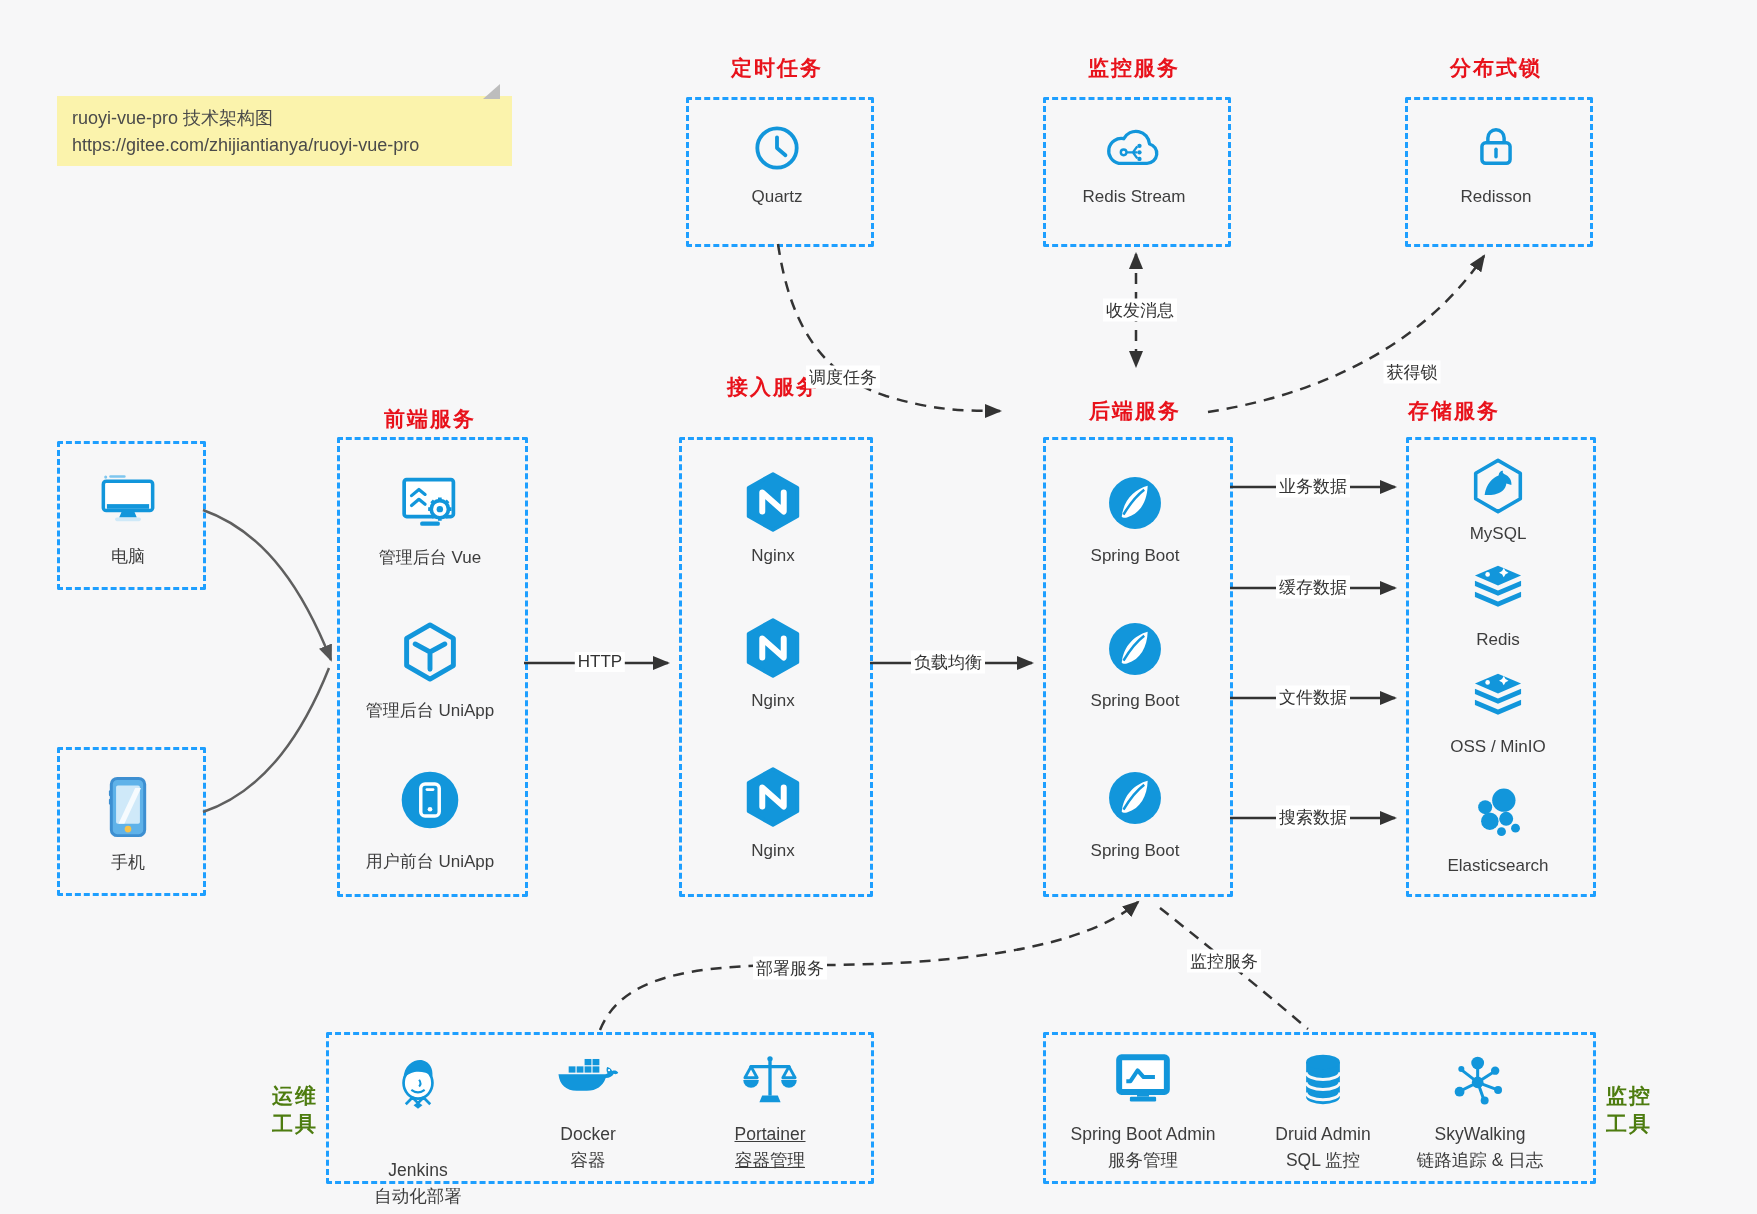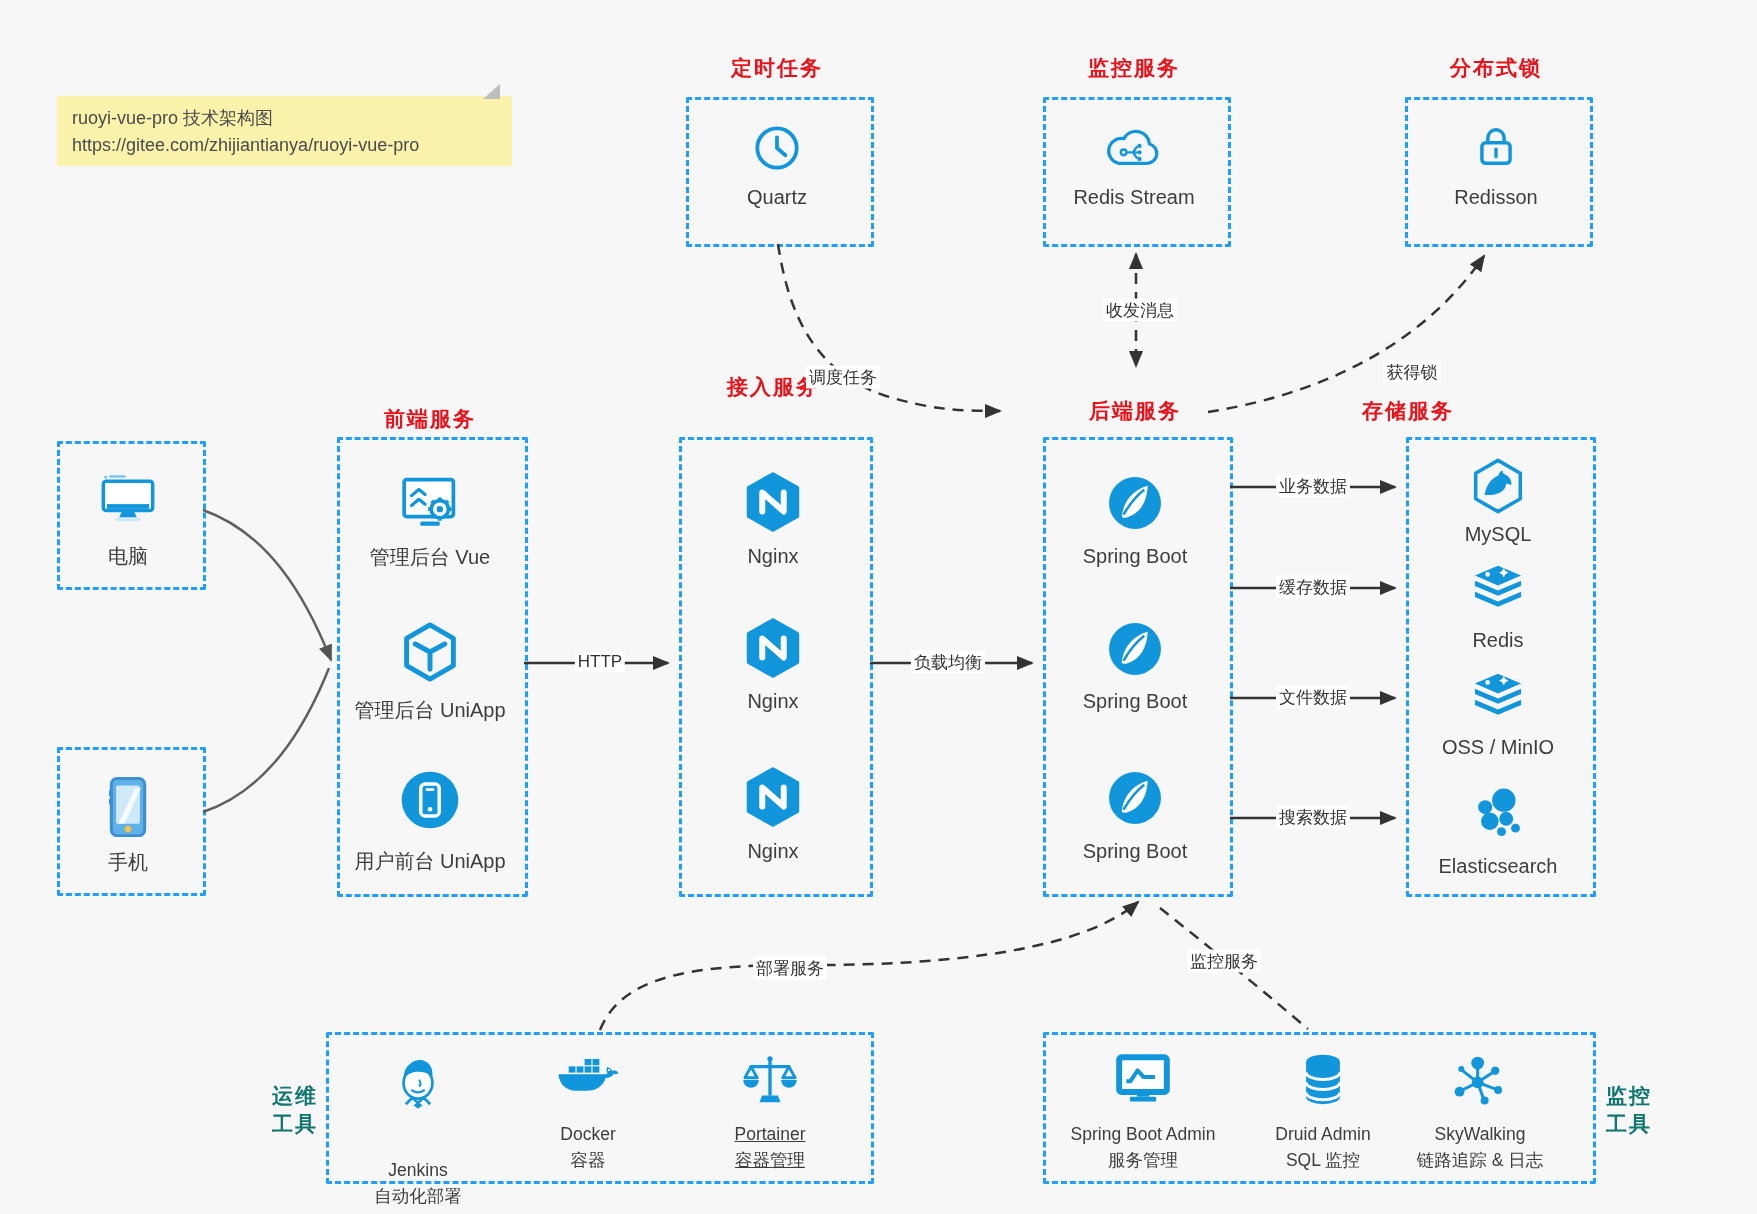--- a/index.html
+++ b/index.html
@@ -1,23 +1,23 @@
 <!DOCTYPE html>
 <html><head>
 <meta charset="utf-8">
 <style>
   html,body{margin:0;padding:0;background:#f7f7f8;}
   .canvas{position:relative;width:1757px;height:1214px;background:#f7f7f8;overflow:hidden;
           font-family:"Liberation Sans","DejaVu Sans",sans-serif;}
   .dash-box{position:absolute;border:3px dashed #1E9FFF;border-radius:2px;}
   .gtitle{position:absolute;transform:translate(-50%,-50%);color:#E8121B;font-weight:bold;
           font-size:21px;letter-spacing:2px;white-space:nowrap;}
-  .gtitle2{position:absolute;transform:translate(-50%,-50%);color:#0f766e;font-weight:bold;
+  .gtitle2{position:absolute;transform:translate(-50%,-50%);color:#4d7c0f;font-weight:bold;
            font-size:21px;letter-spacing:2px;text-align:center;line-height:28px;}
-  .ilabel{position:absolute;transform:translate(-50%,-50%);color:#3d3d3d;font-size:20px;
+  .ilabel{position:absolute;transform:translate(-50%,-50%);color:#3d3d3d;font-size:17px;
           white-space:nowrap;text-align:center;}
   .ilabel2{position:absolute;transform:translate(-50%,-50%);color:#3d3d3d;font-size:17.5px;
            white-space:nowrap;text-align:center;line-height:26px;}
   .icon{position:absolute;transform:translate(-50%,-50%);line-height:0;}
   .edge-label{position:absolute;transform:translate(-50%,-50%);color:#333;font-size:17px;
               background:#ffffff;padding:0 3px;white-space:nowrap;z-index:5;}
   .note{position:absolute;left:57px;top:96px;width:455px;height:70px;background:#FBF3AC;
         color:#4a4a4a;font-size:18px;line-height:27px;padding:9px 0 0 15px;box-sizing:border-box;}
   .note-fold{position:absolute;top:-12px;right:12px;width:0;height:0;
              border-left:17px solid transparent;border-bottom:15px solid #bdbdbd;}
@@ -46,21 +46,21 @@
   <div class="dash-box box-layer" style="left:1406px;top:437px;width:184px;height:454px;"></div>
   <div class="dash-box box-layer" style="left:326px;top:1032px;width:542px;height:146px;"></div>
   <div class="dash-box box-layer" style="left:1043px;top:1032px;width:547px;height:146px;"></div>
 
   <div class="gtitle" style="left:777px;top:68px;">定时任务</div>
   <div class="gtitle" style="left:1134px;top:68px;">监控服务</div>
   <div class="gtitle" style="left:1496px;top:68px;">分布式锁</div>
   <div class="gtitle" style="left:430px;top:411px;margin-top:8px;">前端服务</div>
   <div class="gtitle" style="left:773px;top:387px;">接入服务</div>
   <div class="gtitle" style="left:1135px;top:411px;">后端服务</div>
-  <div class="gtitle" style="left:1408px;top:411px;">存储服务</div>
+  <div class="gtitle" style="left:1454px;top:411px;">存储服务</div>
   <div class="gtitle2" style="left:295px;top:1110px;">
     <div>运维</div>
     <div>工具</div>
   </div>
   <div class="gtitle2" style="left:1629px;top:1110px;">
     <div>监控</div>
     <div>工具</div>
   </div>
 
   <svg class="overlay" width="1757" height="1214" viewBox="0 0 1757 1214">

